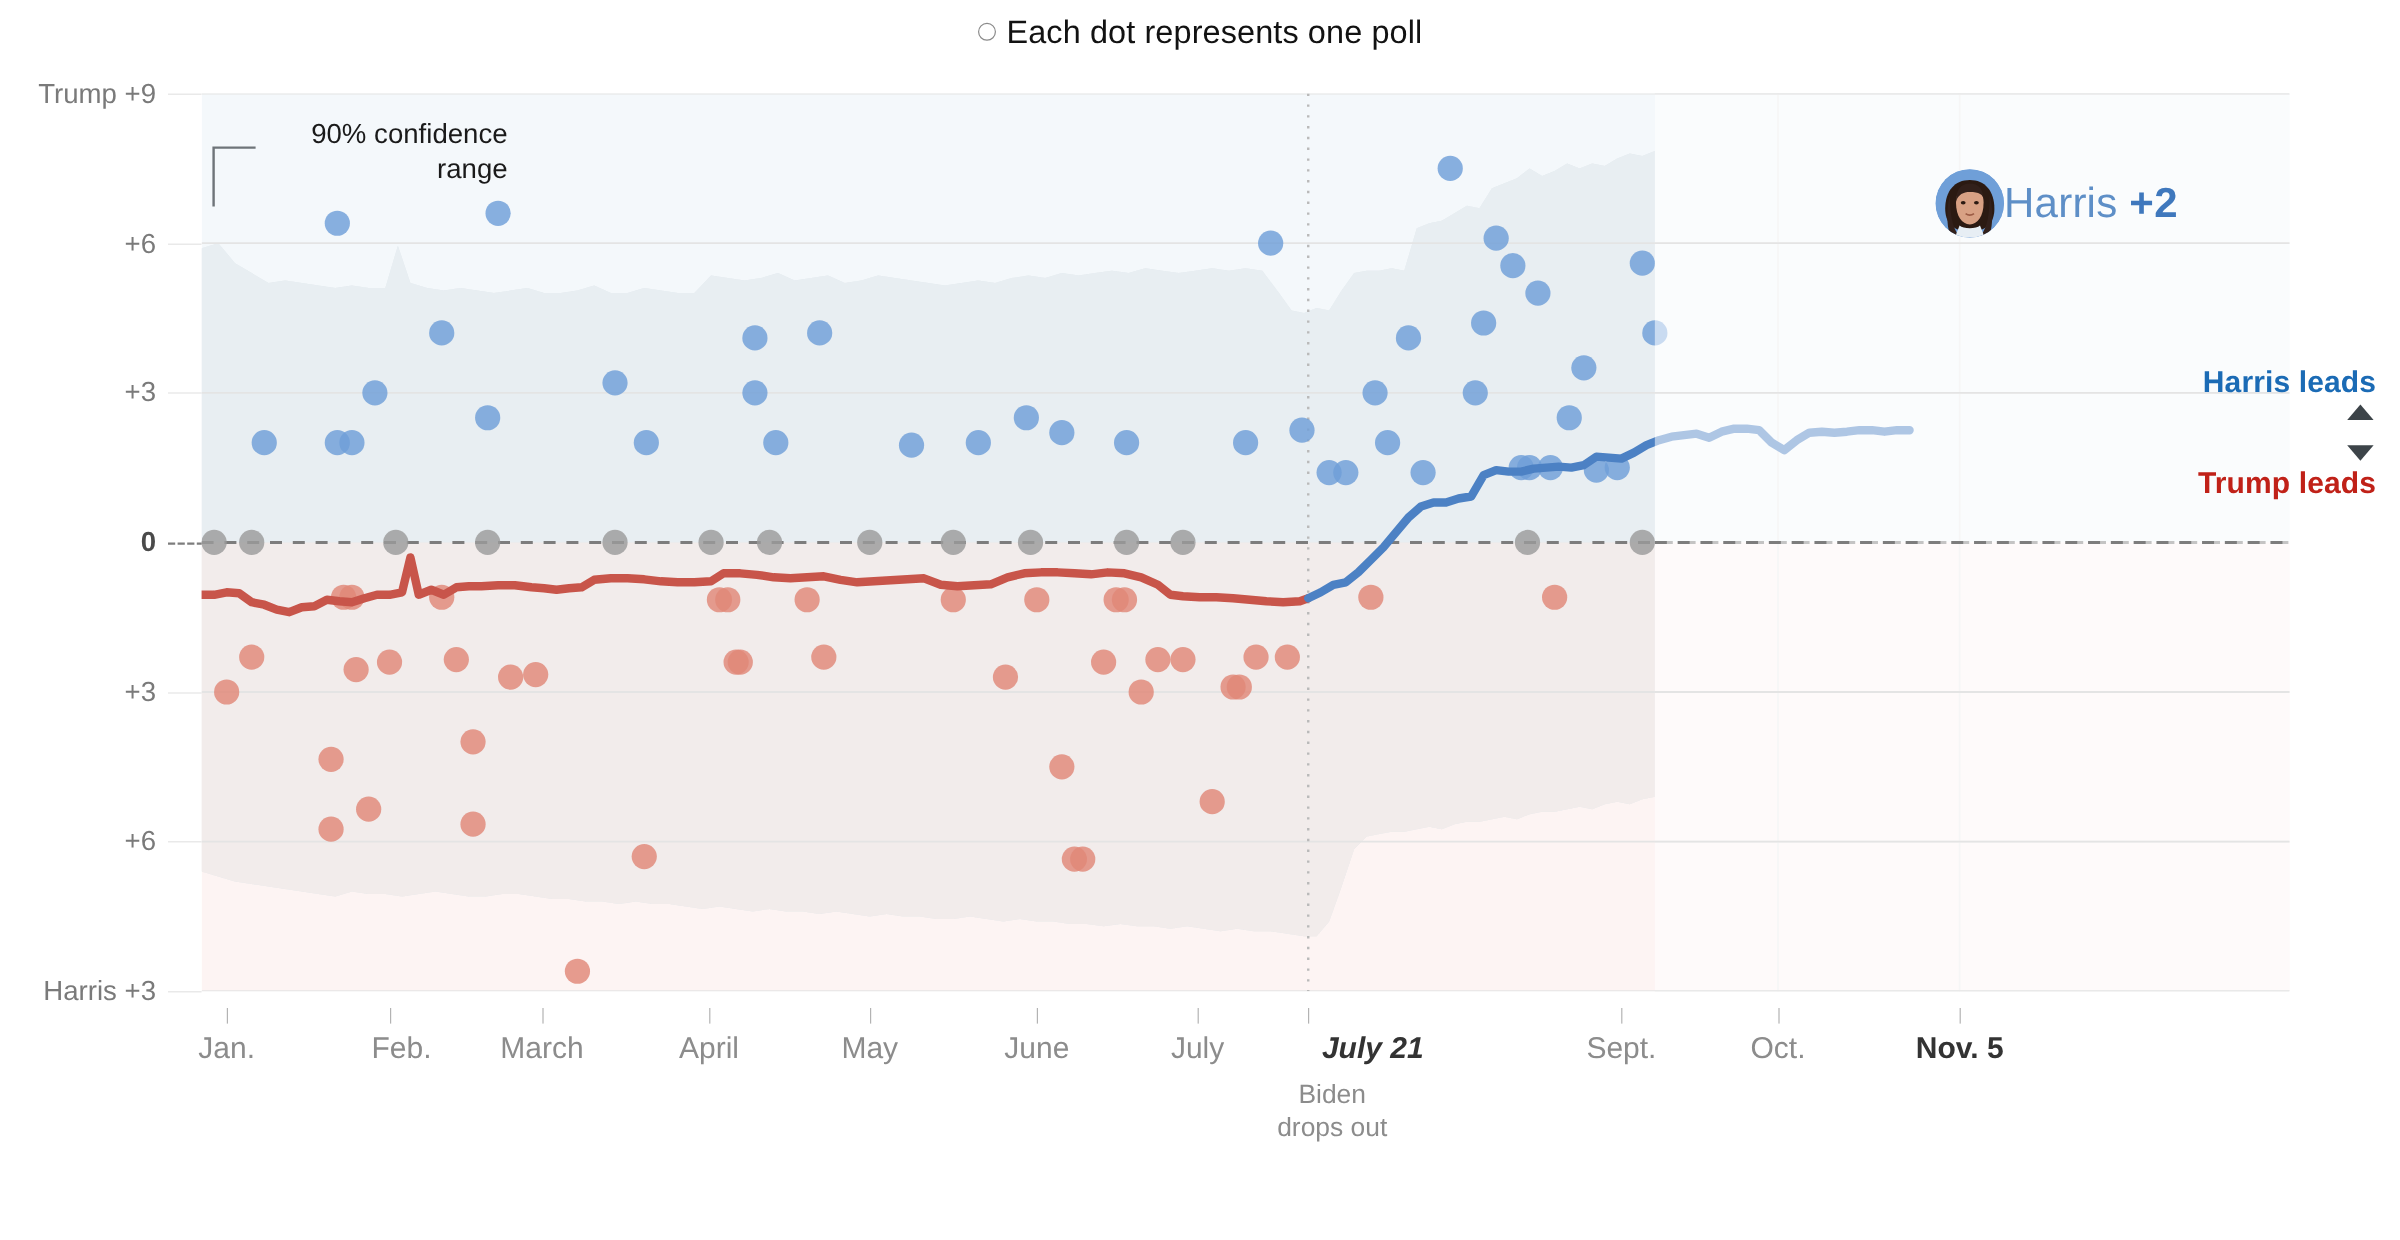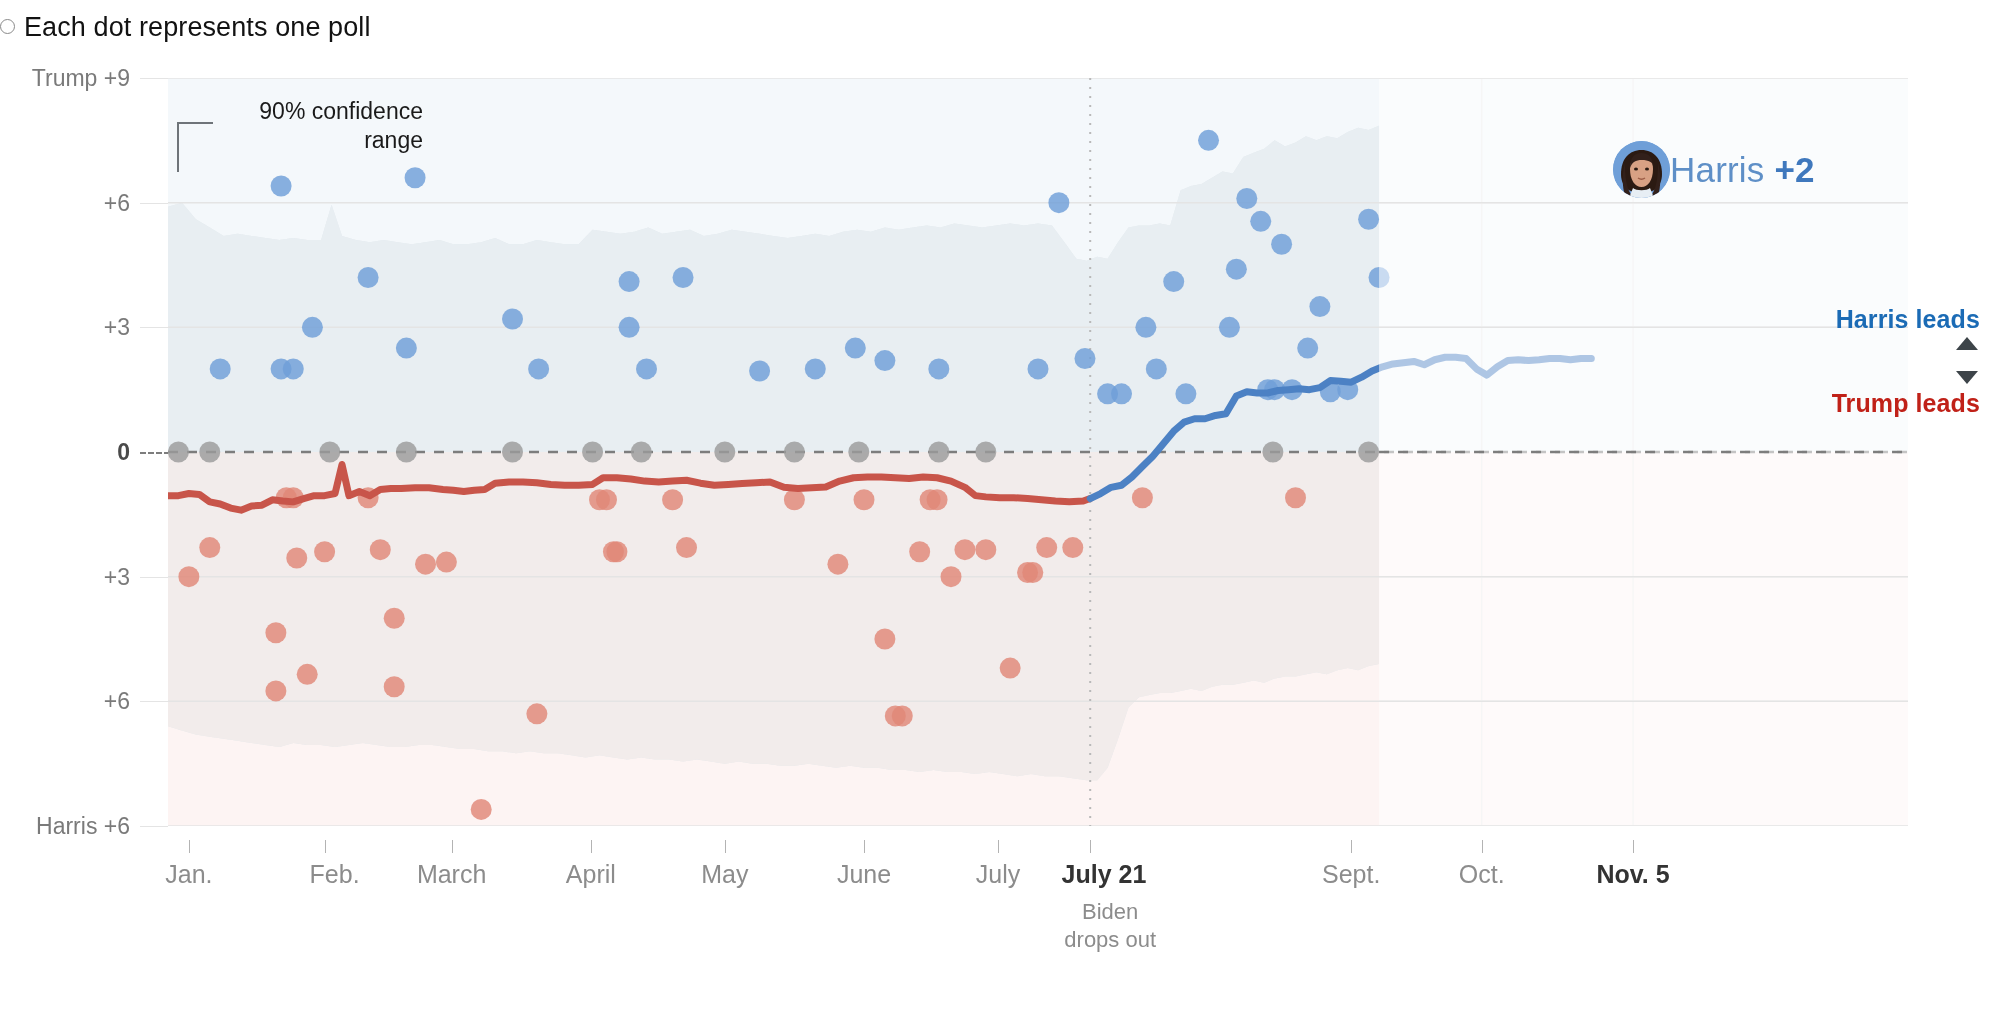--- a/index.html
+++ b/index.html
@@ -6,21 +6,21 @@
   body{
     width:2000px;height:1033px;background:#ffffff;
     font-family:"Liberation Sans", sans-serif;
     overflow:hidden;position:relative;
   }
   #stage{position:absolute;left:0;top:0;width:2000px;height:1033px;}
 
   
   .chart-title{
     position:absolute;left:0;top:12px;width:2000px;
-    font-size:27px;color:#121212;
+    text-align:center;font-size:27px;color:#121212;
     letter-spacing:.1px;
   }
   .chart-title .dotmark{
     display:inline-block;width:13px;height:13px;border-radius:50%;
     border:1.6px solid #8a8a8a;background:transparent;
     vertical-align:middle;margin-right:9px;position:relative;top:-2px;
   }
 
   
   #plot{position:absolute;left:168px;top:78px;width:1740px;height:748px;}
@@ -102,41 +102,41 @@
       <div class="ystub" style="top: 78px; left: 140px; width: 28px; background: rgb(228, 228, 228);"></div>
       <div class="ylab" style="top: 202.667px; left: 0px; width: 130px;">+6</div>
       <div class="ystub" style="top: 202.667px; left: 140px; width: 28px; background: rgb(228, 228, 228);"></div>
       <div class="ylab" style="top: 327.333px; left: 0px; width: 130px;">+3</div>
       <div class="ystub" style="top: 327.333px; left: 140px; width: 28px; background: rgb(228, 228, 228);"></div>
       <div class="ylab zero" style="top: 452px; left: 0px; width: 130px;">0</div>
       <div class="ylab" style="top: 576.667px; left: 0px; width: 130px;">+3</div>
       <div class="ystub" style="top: 576.667px; left: 140px; width: 28px; background: rgb(228, 228, 228);"></div>
       <div class="ylab" style="top: 701.333px; left: 0px; width: 130px;">+6</div>
       <div class="ystub" style="top: 701.333px; left: 140px; width: 28px; background: rgb(228, 228, 228);"></div>
-      <div class="ylab" style="top: 826px; left: 0px; width: 130px;">Harris +6</div>
+      <div class="ylab" style="top: 826px; left: 0px; width: 130px;">Harris +3</div>
       <div class="ystub" style="top: 826px; left: 140px; width: 28px; background: rgb(228, 228, 228);"></div>
       <div style="position: absolute; left: 140px; width: 30px; height: 0px; border-top: 2.5px dashed rgb(125, 125, 125); top: 452px;"></div>
     </div>
   <div id="xaxis">
       <div class="xtickmark" style="left: 188.88px;"></div>
       <div class="xlab" style="left: 188.88px;">Jan.</div>
       <div class="xtickmark" style="left: 324.6px;"></div>
       <div class="xlab" style="left: 324.6px; margin-left: 10px;">Feb.</div>
       <div class="xtickmark" style="left: 451.62px;"></div>
       <div class="xlab" style="left: 451.62px;">March</div>
       <div class="xtickmark" style="left: 590.82px;"></div>
       <div class="xlab" style="left: 590.82px;">April</div>
       <div class="xtickmark" style="left: 724.8px;"></div>
       <div class="xlab" style="left: 724.8px;">May</div>
       <div class="xtickmark" style="left: 864px;"></div>
       <div class="xlab" style="left: 864px;">June</div>
       <div class="xtickmark" style="left: 997.98px;"></div>
       <div class="xlab" style="left: 997.98px;">July</div>
       <div class="xtickmark" style="left: 1090.2px;"></div>
-      <div class="xlab bold" style="left: 1104px;">July 21</div>
+      <div class="xlab bold" style="left: 1144px; font-style: italic;">July 21</div>
       <div class="xsub" style="left: 1090.2px; top: 898px;">
         <div>Biden</div>
         <div>drops out</div>
       </div>
       <div class="xtickmark" style="left: 1351.2px;"></div>
       <div class="xlab" style="left: 1351.2px;">Sept.</div>
       <div class="xtickmark" style="left: 1481.7px;"></div>
       <div class="xlab" style="left: 1481.7px;">Oct.</div>
       <div class="xtickmark" style="left: 1633.08px;"></div>
       <div class="xlab bold" style="left: 1633.08px;">Nov. 5</div>

